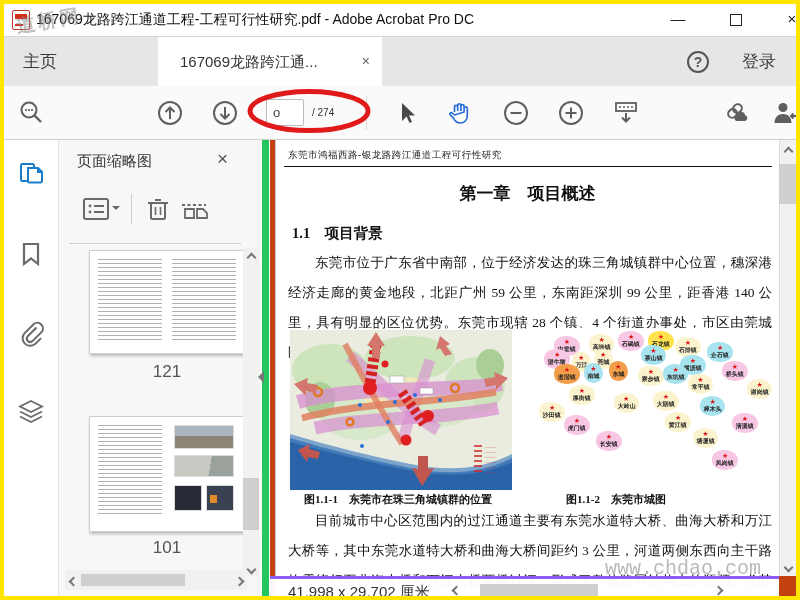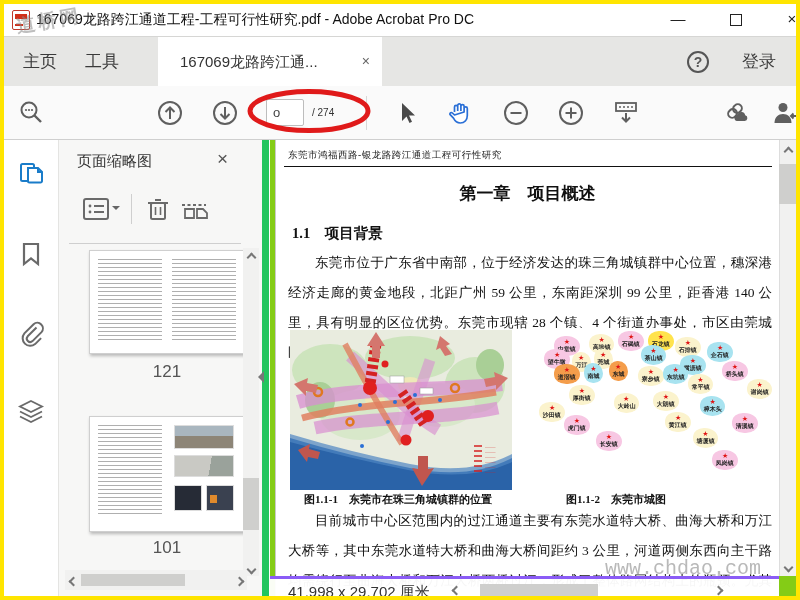--- a/index.html
+++ b/index.html
@@ -73,21 +73,21 @@
   #ph-scroll { position:absolute; left:6px; top:430px; width:182px; height:20px; background:#f1f1f0; }
   #ph-thumb { position:absolute; left:22px; top:434px; width:104px; height:12px; background:#cfcfcd; }
   .chev { display:inline-block; width:7px; height:7px; border-left:2px solid #777; border-bottom:2px solid #777; }
   .ch-up { transform:rotate(135deg); } .ch-down { transform:rotate(-45deg); }
   .ch-left { transform:rotate(45deg); } .ch-right { transform:rotate(-135deg); }
   .sbarrow { position:absolute; width:16px; height:16px; text-align:center; line-height:16px; }
   #collapse-handle { position:absolute; left:250px; top:226px; width:14px; height:20px; line-height:20px; }
   #collapse-handle .tri { display:block; margin:5px auto; width:0; height:0; border:6px solid transparent; border-right-color:#777; border-left-width:0; }
 
   
-  #docarea { position:absolute; left:266px; top:0; width:526px; height:100%; background:#84cc16; }
+  #docarea { position:absolute; left:266px; top:0; width:526px; height:100%; background:#c2410c; }
   #page { position:absolute; left:5px; top:0; width:504px; height:100%; background:#fff; border-left:1px solid #c9c9c9; }
   .docfont { font-family:"Liberation Serif","DejaVu Serif",serif; color:#111; }
   #doc-header { position:absolute; left:12px; top:9px; font-size:9.5px; color:#222; letter-spacing:.5px; }
   #doc-hr { position:absolute; left:8px; top:26px; width:488px; height:1px; background:#111; }
   #doc-chapter { position:absolute; left:0; top:42px; width:100%; text-align:center; font-size:17px; font-weight:bold; }
   #doc-section { position:absolute; left:16px; top:84px; font-size:14.5px; font-weight:bold; }
   .para { position:absolute; left:12px; width:484px; font-size:13.5px; line-height:30px; text-align:justify; text-indent:2em; }
   #para1 { top:108px; }
   #para2 { top:366px; }
   .figcap { position:absolute; top:352px; font-size:11px; font-weight:bold; white-space:nowrap; }
@@ -119,21 +119,20 @@
     <div class="pdficon"></div>
     <div class="wintitle">167069龙路跨江通道工程-工程可行性研究.pdf - Adobe Acrobat Pro DC</div>
     <div class="stamp">道桥网</div>
     <div class="winctl" id="btn-min">—</div>
     <div class="winctl" id="btn-max"><span></span></div>
     <div class="winctl" id="btn-close">×</div>
   </div>
 
   <div id="tabbar">
     <div class="tabtext" id="tab-home">主页</div>
-    <div class="tabtext" id="tab-tools">工具</div>
     <div id="doc-tab">
       <span class="lbl">167069龙路跨江通...</span>
       <span class="x">×</span>
     </div>
     <div id="help-btn">?</div>
     <div id="signin">登录</div>
   </div>
 
   <div id="toolbar">
     <div class="tbi" id="tb-find">

